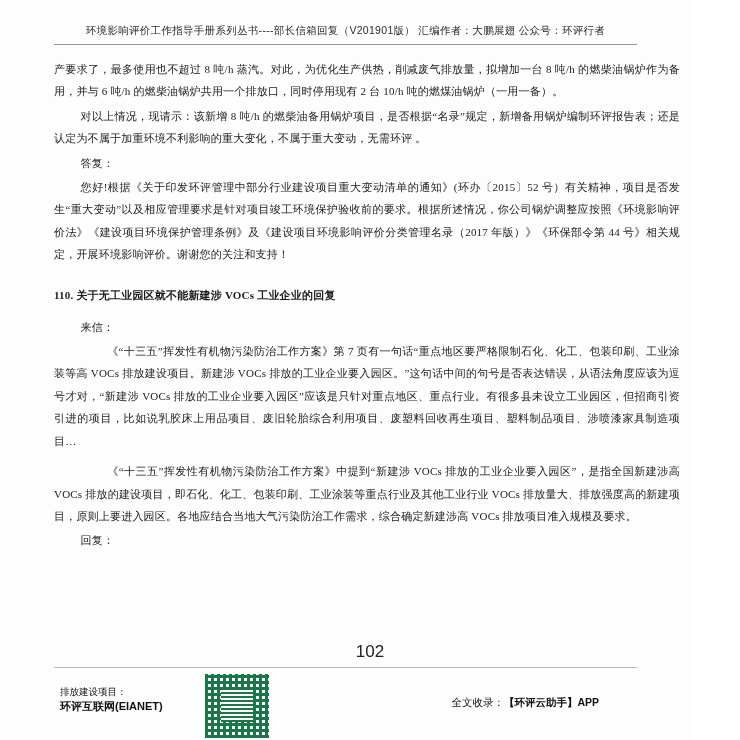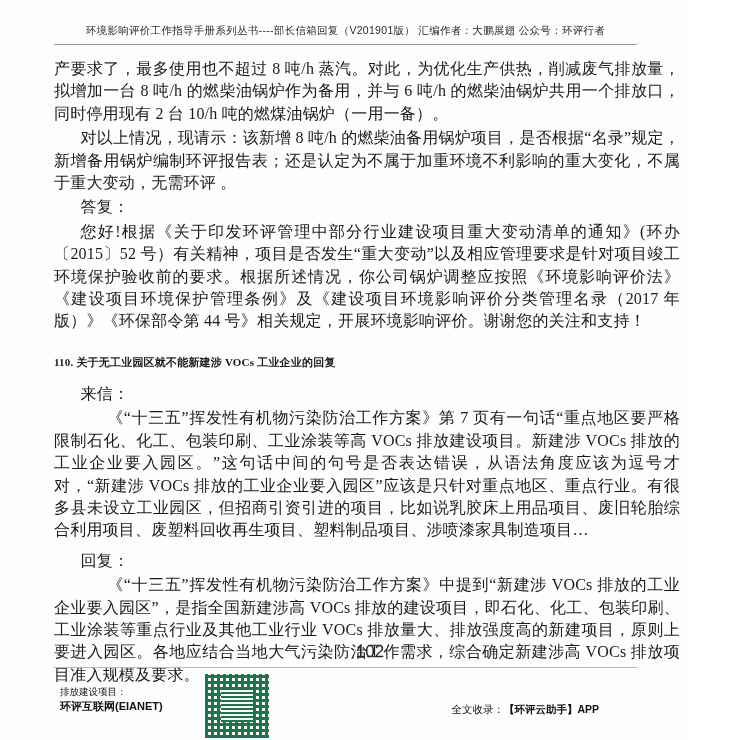--- a/index.html
+++ b/index.html
@@ -44,21 +44,21 @@
   }
   
   .content {
     position: absolute;
     top: 58px;
     left: 54px;
     width: 632px;
   }
   p.para {
     margin: 0 6px 2px 0;
-    font-size: 16px;
+    font-size: 11px;
     line-height: 22.4px;
     text-align: justify;
     text-justify: inter-ideograph;
     letter-spacing: 0.2px;
   }
   p.indent2 {
     text-indent: 26.6px;
   }
   p.indent4 {
     text-indent: 53.2px;
@@ -119,21 +119,21 @@
     left: 16px;
     top: 16px;
     width: 32px;
     height: 32px;
     background:
       repeating-linear-gradient(0deg, #0b6b3a 0 2px, #ffffff 2px 4px);
   }
   .footer-right {
     position: absolute;
     right: 92px;
-    bottom: 23px;
+    bottom: 30px;
     font-size: 10.5px;
     font-family: "Liberation Sans", "DejaVu Sans", sans-serif;
     color: #111;
     margin-left: 32px;
   }
   .footer-right .brand { font-weight: bold; }
 </style>
 </head>
 <body>
 
@@ -153,23 +153,23 @@
     <p class="para indent2">您好!根据《关于印发环评管理中部分行业建设项目重大变动清单的通知》(环办〔2015〕52 号）有关精神，项目是否发生“重大变动”以及相应管理要求是针对项目竣工环境保护验收前的要求。根据所述情况，你公司锅炉调整应按照《环境影响评价法》《建设项目环境保护管理条例》及《建设项目环境影响评价分类管理名录（2017 年版）》《环保部令第 44 号》相关规定，开展环境影响评价。谢谢您的关注和支持！</p>
 
     <h2 class="section-title">110. 关于无工业园区就不能新建涉 VOCs 工业企业的回复</h2>
 
     <p class="para indent2">来信：</p>
 
     <p class="para indent4">《“十三五”挥发性有机物污染防治工作方案》第 7 页有一句话“重点地区要严格限制石化、化工、包装印刷、工业涂装等高 VOCs 排放建设项目。新建涉 VOCs 排放的工业企业要入园区。”这句话中间的句号是否表达错误，从语法角度应该为逗号才对，“新建涉 VOCs 排放的工业企业要入园区”应该是只针对重点地区、重点行业。有很多县未设立工业园区，但招商引资引进的项目，比如说乳胶床上用品项目、废旧轮胎综合利用项目、废塑料回收再生项目、塑料制品项目、涉喷漆家具制造项目…</p>
 
     <div class="gap-sm"></div>
 
+    <p class="para indent4">《“十三五”挥发性有机物污染防治工作方案》中提到“新建涉 VOCs 排放的工业企业要入园区”，是指全国新建涉高 VOCs 排放的建设项目，即石化、化工、包装印刷、工业涂装等重点行业及其他工业行业 VOCs 排放量大、排放强度高的新建项目，原则上要进入园区。各地应结合当地大气污染防治工作需求，综合确定新建涉高 VOCs 排放项目准入规模及要求。</p>
+
     <p class="para indent2">回复：</p>
-
-    <p class="para indent4">《“十三五”挥发性有机物污染防治工作方案》中提到“新建涉 VOCs 排放的工业企业要入园区”，是指全国新建涉高 VOCs 排放的建设项目，即石化、化工、包装印刷、工业涂装等重点行业及其他工业行业 VOCs 排放量大、排放强度高的新建项目，原则上要进入园区。各地应结合当地大气污染防治工作需求，综合确定新建涉高 VOCs 排放项目准入规模及要求。</p>
 
   </div>
 
   <div class="page-number">102</div>
   <div class="footer-rule"></div>
 
   <div class="footer-left">
     <div class="line1">排放建设项目：</div>
     <div class="line2">环评互联网(EIANET)</div>
   </div>

